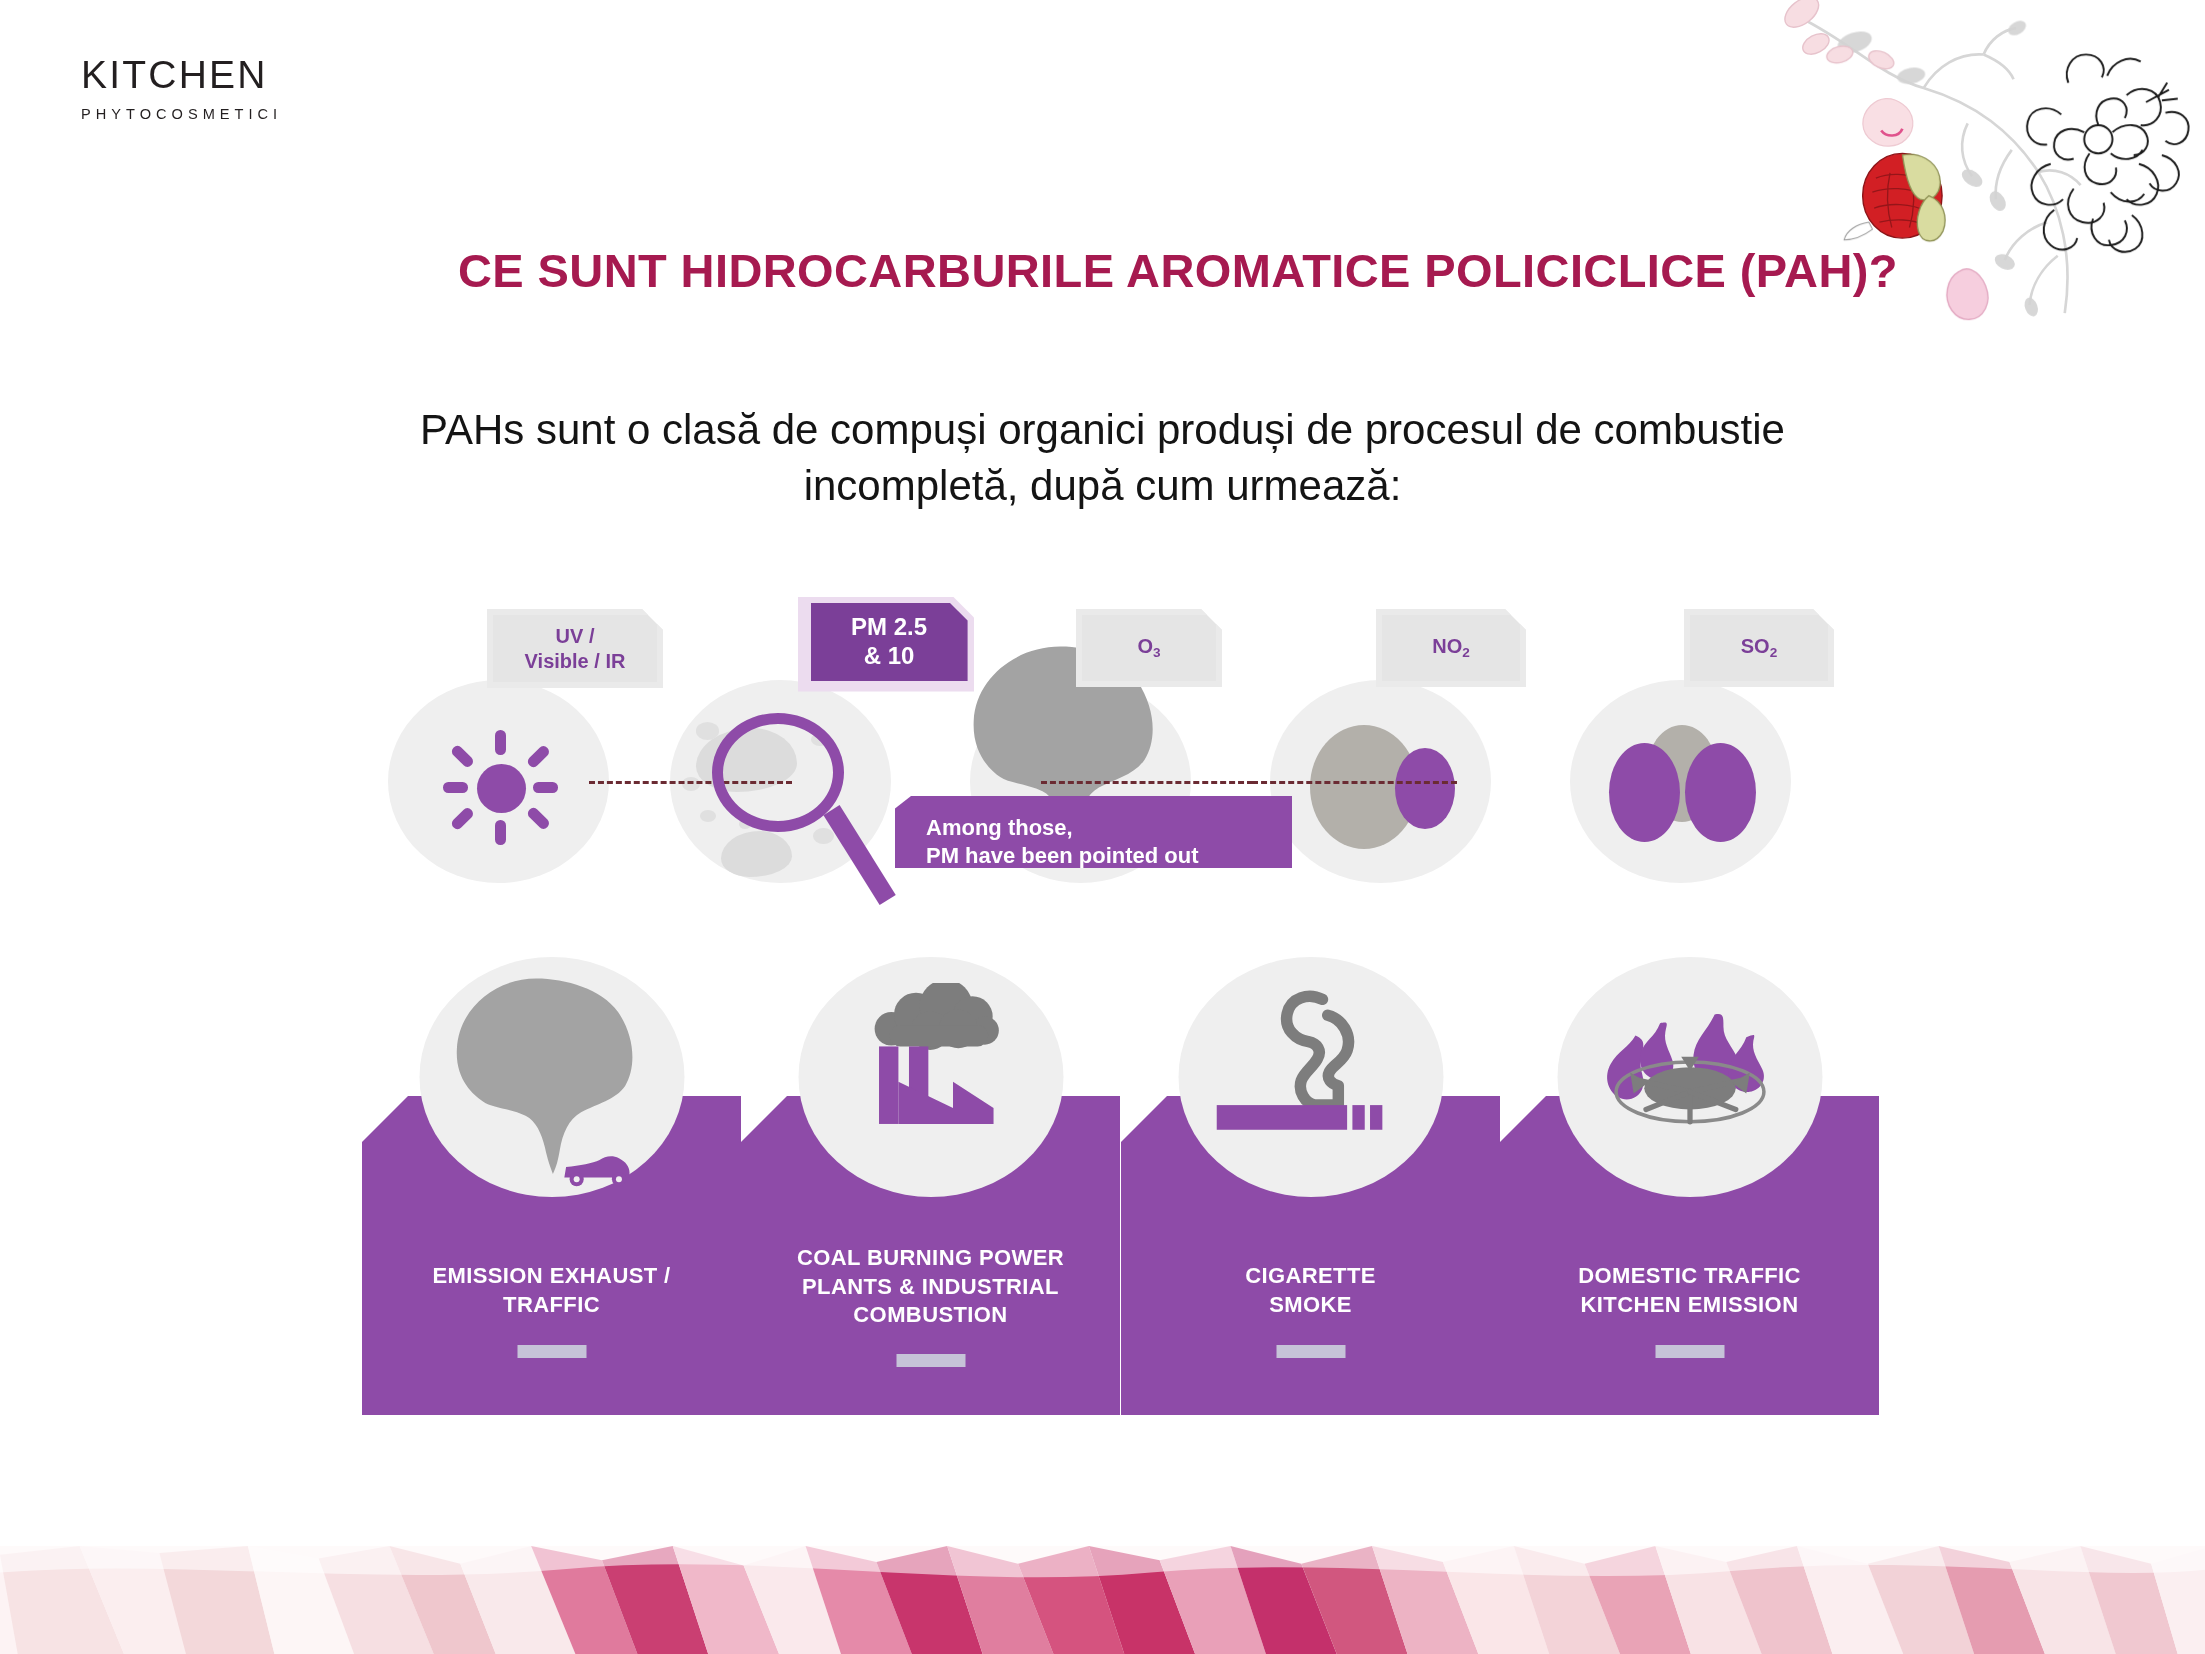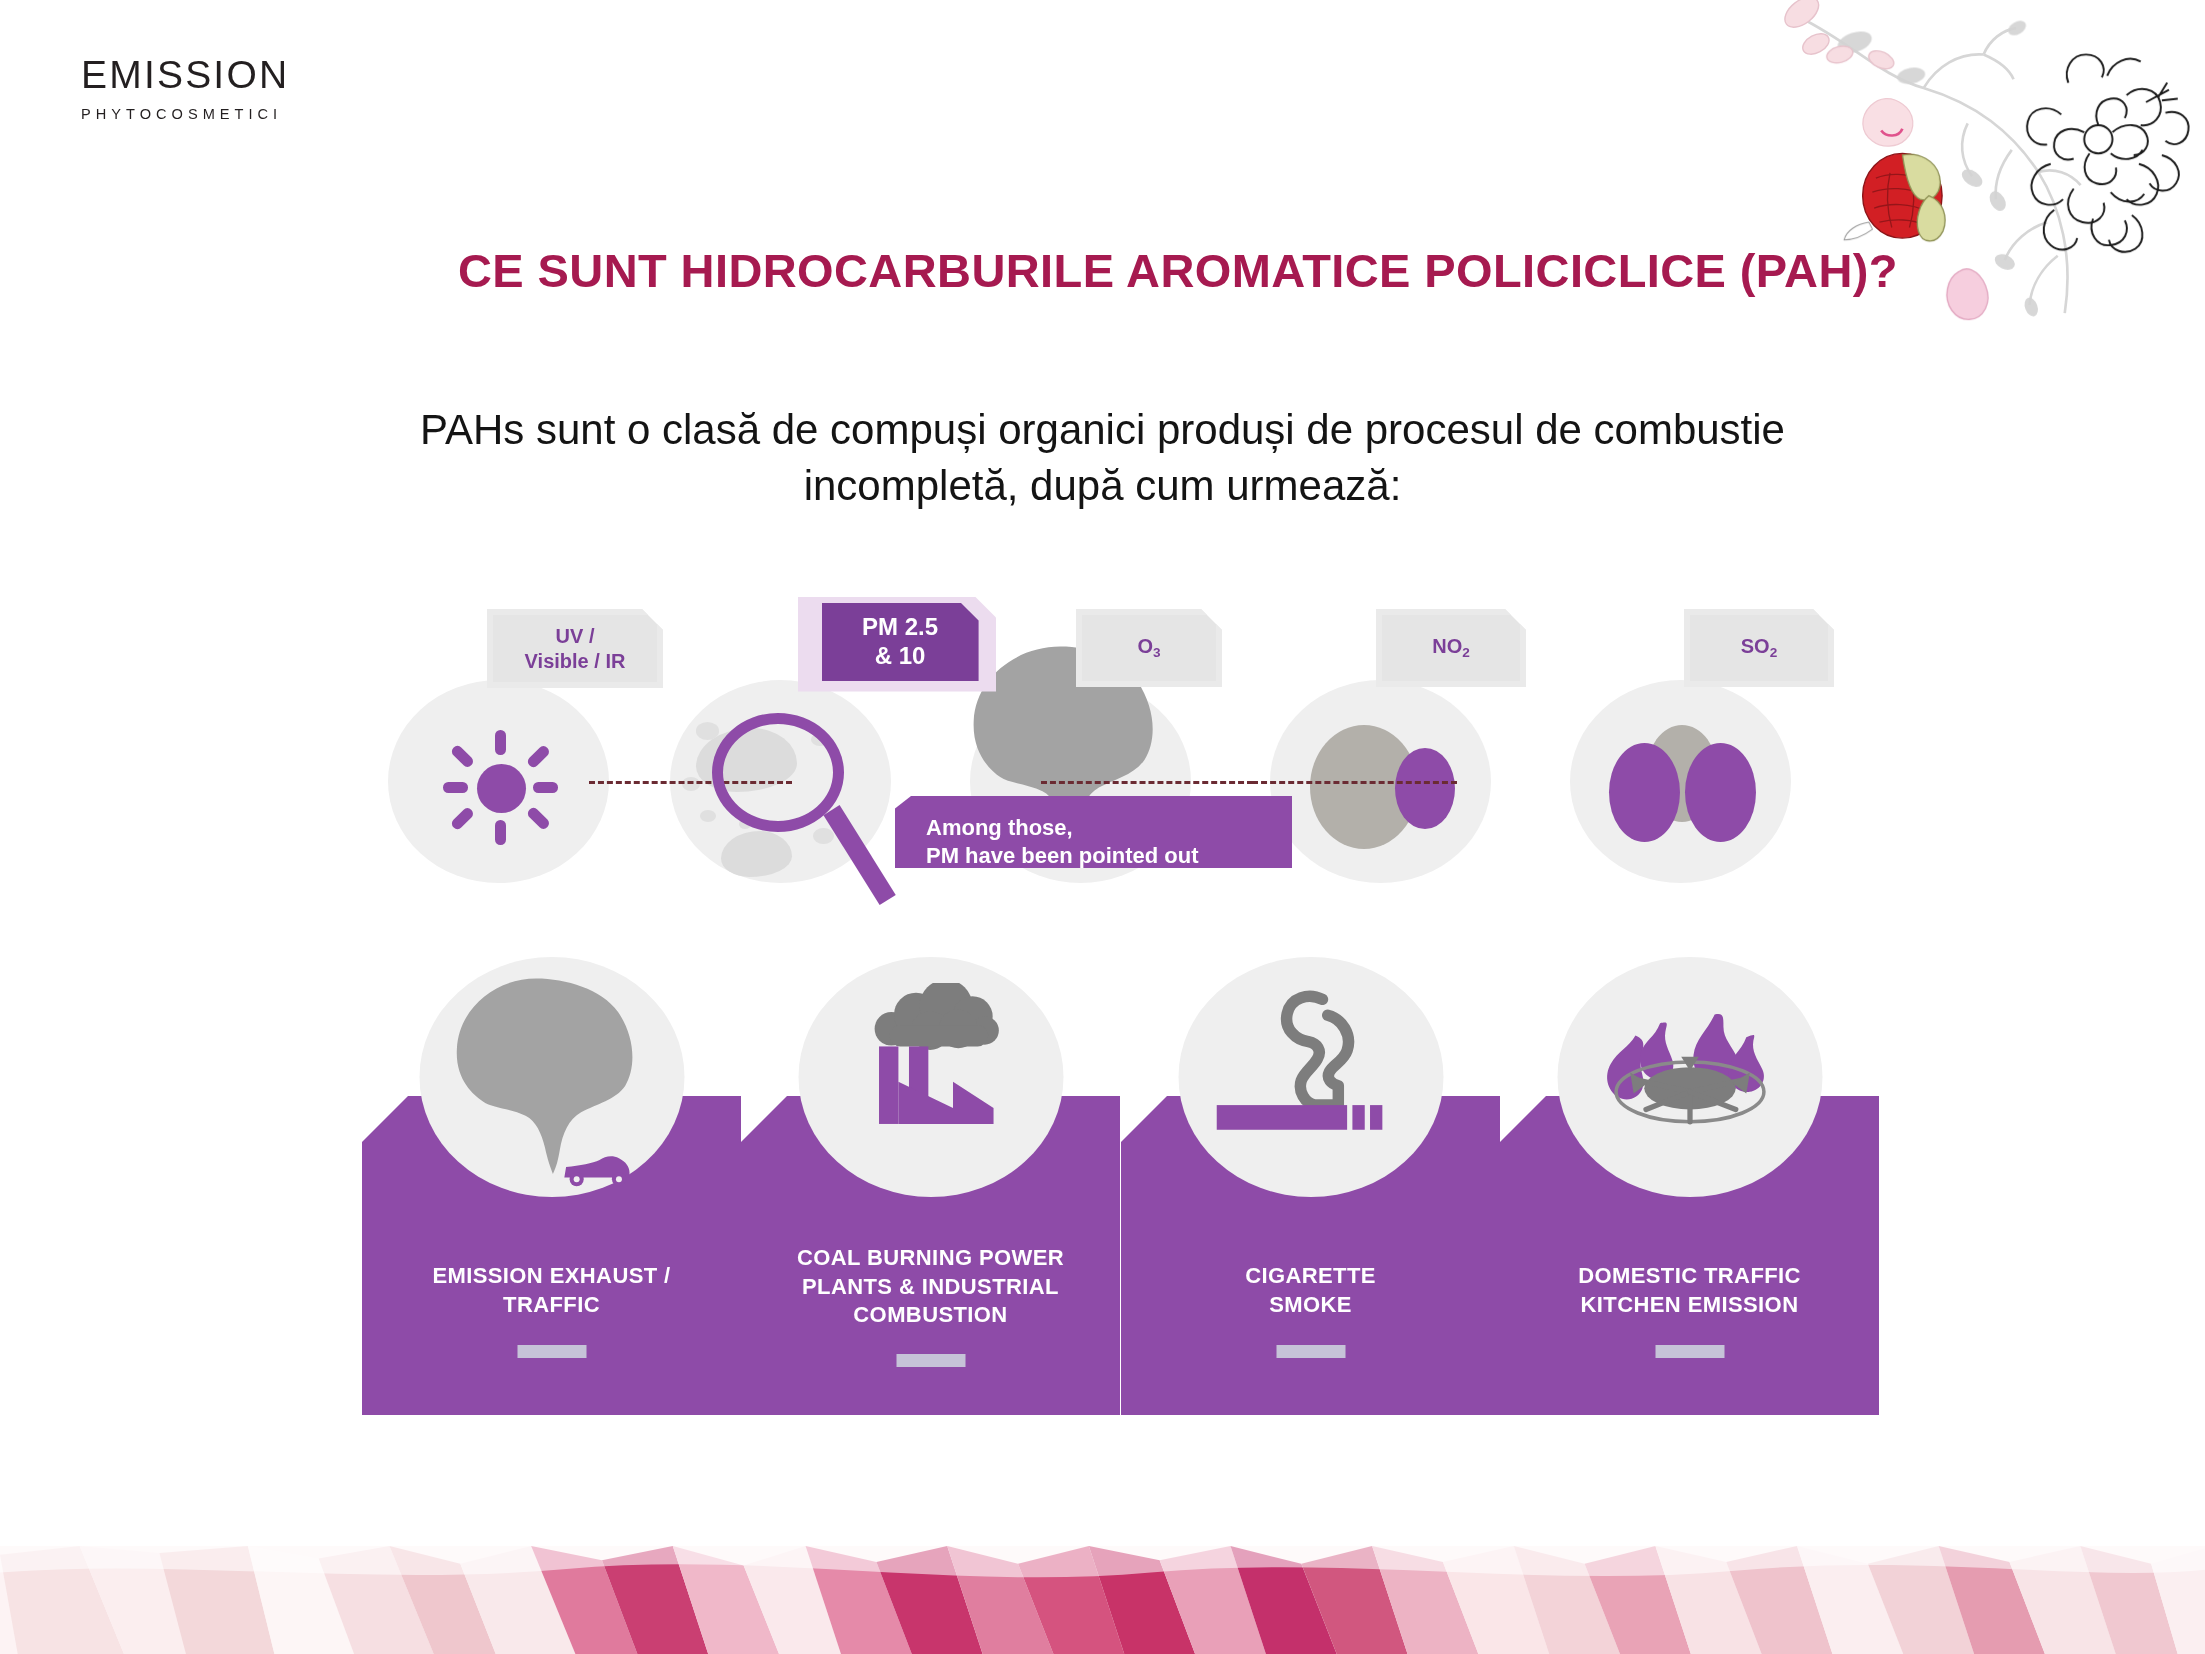--- a/index.html
+++ b/index.html
@@ -111,21 +111,21 @@
     line-height: 1.22;
     display: flex;
     align-items: center;
     justify-content: center;
     clip-path: polygon(0 0, calc(100% - 21px) 0, 100% 21px, 100% 100%, 0 100%);
     z-index: 4;
   }
   .pollutant-tag sub { font-size: 0.68em; vertical-align: -0.28em; }
 
   .tag-uv   { left: 108px; top: 0px;   width: 176px; height: 79px; }
-  .tag-pm   { left: 137px; top: -12.4px; width: 198px; height: 95px;
+  .tag-pm   { left: 137px; top: -12.4px; width: 176px; height: 95px;
               background: #ecdcef; border: none; padding: 8px 0 12.4px 0; }
   .tag-pm .tag-inner {
     width: 157px; height: 78px;
     background: #7b3f98; color: #ffffff;
     display: flex; align-items: center; justify-content: center;
     margin-left: 6.2px;
     clip-path: polygon(0 0, calc(100% - 17.6px) 0, 100% 17.6px, 100% 100%, 0 100%);
     font-size: 24px; font-weight: bold; line-height: 1.2;
   }
   .tag-o3   { left: 115px; top: 0px;  width: 146px; height: 78px; }
@@ -255,21 +255,21 @@
     left: 0; right: 0;
     bottom: 0;
     height: 108px;
     overflow: hidden;
   }
 </style>
 </head>
 <body>
 
 <div id="brand-logo">
-  <div class="brand-name">EMISSION</div>
+  <div class="brand-name">KITCHEN</div>
   <div class="brand-sub">PHYTOCOSMETICI</div>
 </div>
 
 <svg id="floral-decoration" viewBox="0 0 520 400">
 
   <g stroke="#cfcfcf" stroke-width="3" fill="none" opacity="0.85">
     <path d="M60 30 C120 60, 150 95, 200 110 C260 128, 300 160, 330 205 C355 245, 370 300, 360 365"></path>
     <path d="M200 110 C215 85, 240 70, 268 72"></path>
     <path d="M268 72 C275 55, 290 44, 305 42"></path>
     <path d="M268 72 C282 78, 296 86, 302 100"></path>

